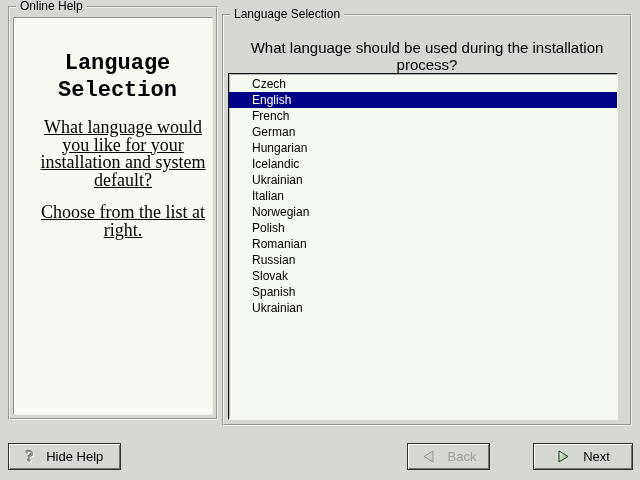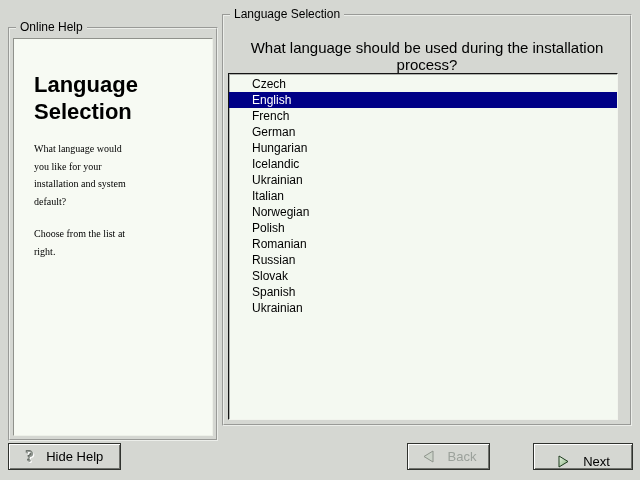--- a/index.html
+++ b/index.html
@@ -7,44 +7,44 @@
     width:640px;height:480px;position:relative;overflow:hidden;
     background:#d5d7d2;
     font-family:"Liberation Sans", sans-serif;
     color:#000;
   }
   
   .gtk-frame{
     position:absolute;box-sizing:border-box;
     border:2px groove #eceeea;
   }
-  .frame-help{left:8px;top:27px;width:210px;height:414px;}
+  .frame-help{left:8px;top:6px;width:210px;height:414px;text-align:center;}
   .frame-select{left:222px;top:14px;width:410px;height:412px;}
   .frame-label{
     position:absolute;top:-9px;left:6px;
     background:#d5d7d2;padding:0 4px;
     font-size:12px;line-height:14px;white-space:nowrap;
   }
   
   .help-white{
     position:absolute;box-sizing:border-box;
     left:3px;top:9px;right:3px;bottom:3px;
     background:#f7faf3;
     border:1px solid;border-color:#8f918b #eef1e9 #eef1e9 #8f918b;
     overflow:hidden;
   }
   .help-title{
-    font-family:Liberation Sans, sans-serif;font-weight:bold;
+    font-family:Liberation Mono, monospace;font-weight:bold;
     font-size:22px;line-height:27px;
     margin:32px 11px 0 20px;white-space:pre-line;
   }
   .help-body{
     font-family:"Liberation Serif", serif;
-    font-size:10px;line-height:17.5px;
-    margin:15px 0 0 20px;white-space:pre-line;
+    font-size:18px;line-height:17.5px;
+    margin:15px 0 0 20px;white-space:pre-line;text-decoration:underline;
   }
   
   .question{
     position:absolute;top:23px;left:0;right:0;
     text-align:center;font-size:15px;
   }
   .lang-list{
     position:absolute;box-sizing:border-box;
     left:4px;top:57px;right:12px;bottom:4px;
     background:#f4f9f1;
@@ -64,21 +64,21 @@
     position:absolute;top:443px;height:27px;box-sizing:border-box;
     background:#d5d7d2;
     border:1px solid #30322e;
     box-shadow:inset 1px 1px 0 #ffffff, inset -1px -1px 0 #6f716c;
     display:flex;align-items:center;justify-content:center;gap:12px;
     font-family:"Liberation Sans", sans-serif;font-size:13px;color:#000;
     padding:0;cursor:default;
   }
   .btn-hide-help{left:8px;width:113px;}
   .btn-back{left:407px;width:83px;}
-  .btn-next{left:533px;width:100px;align-items:flex-end;}
+  .btn-next{left:533px;width:100px;}
   .btn.disabled{color:#9ba19b;}
   .qmark{
     font-family:"Liberation Serif", serif;font-weight:bold;font-size:17px;
     color:#8f958f;
     text-shadow:1px 1px 0 #ffffff, -1px -1px 0 #5f655f;
     line-height:17px;
   }
   .arrow{display:block;}
 </style>
 </head>

